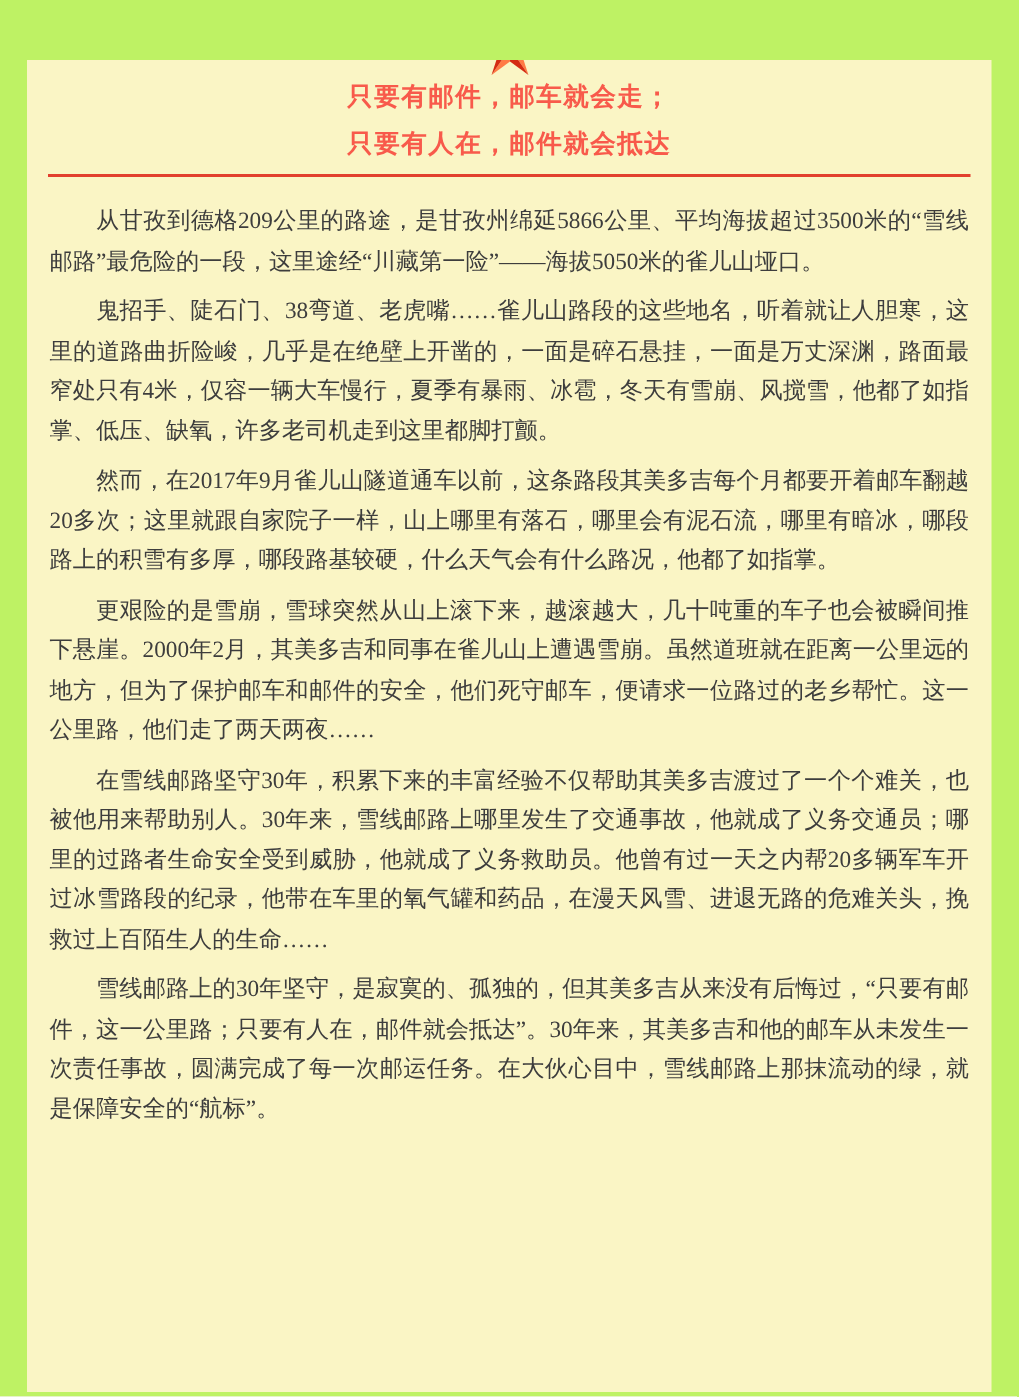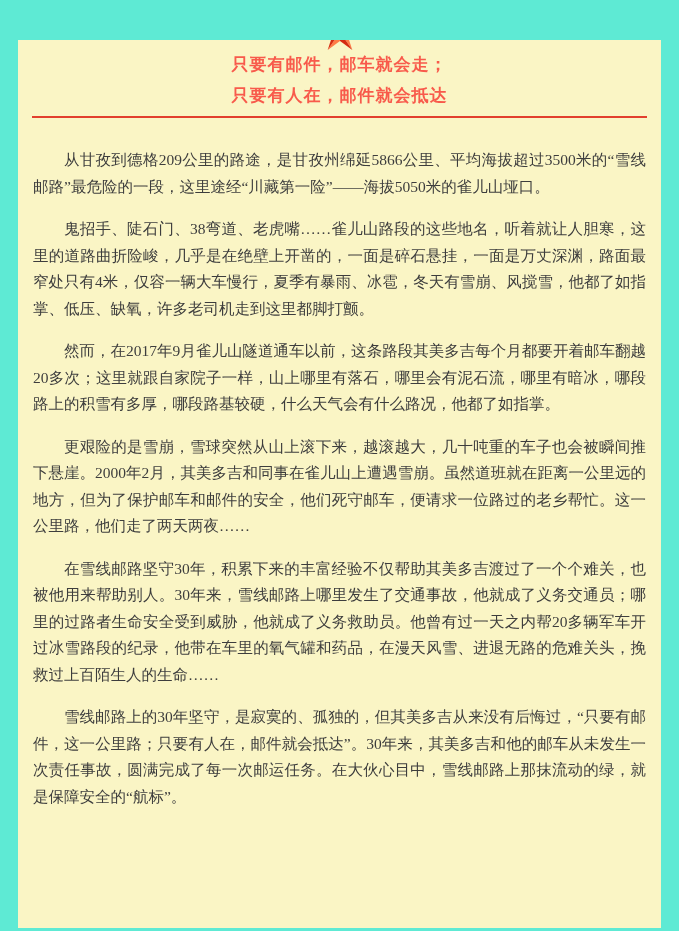--- a/index.html
+++ b/index.html
@@ -6,21 +6,21 @@
     margin: 0;
     padding: 0;
     background: #f0f1f4;
     font-family: "Liberation Serif", serif;
   }
   .page {
     position: relative;
     width: 679px;
     height: 931px;
     overflow: hidden;
-    background: #5eead4;
+    background: #bef264;
   }
   .card {
     position: relative;
     margin: 40px auto 0 auto;
     width: 643px;
     height: 888px;
     background: #faf5c5;
     overflow: hidden;
   }
   .star-wrap {
@@ -51,21 +51,21 @@
     margin: 10px 14px 0 14px;
   }
   .article {
     padding: 13px 15px 0 15px;
     font-size: 15.5px;
     line-height: 26.5px;
     color: #3d3d3d;
     text-align: justify;
   }
   .article p {
-    margin: 16px 0 7px 0;
+    margin: 4px 0 7px 0;
     text-indent: 2em;
   }
 </style>
 </head>
 <body>
 
 <div class="page">
   <div class="card">
 
     <div class="star-wrap">

